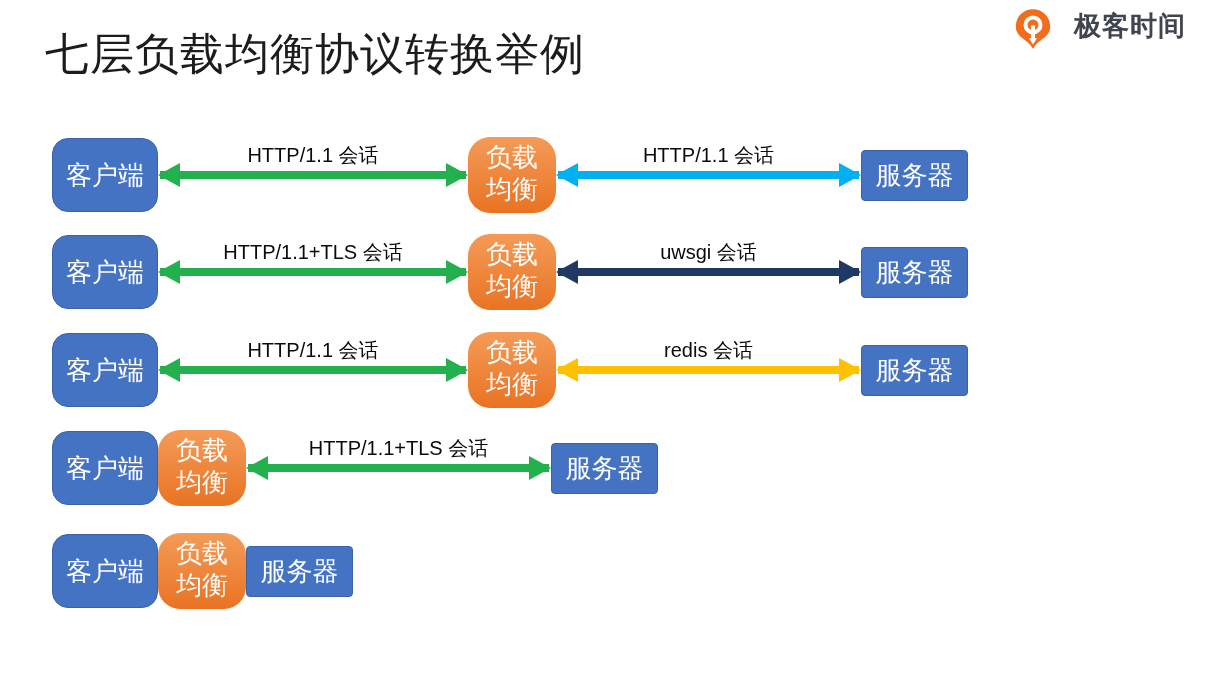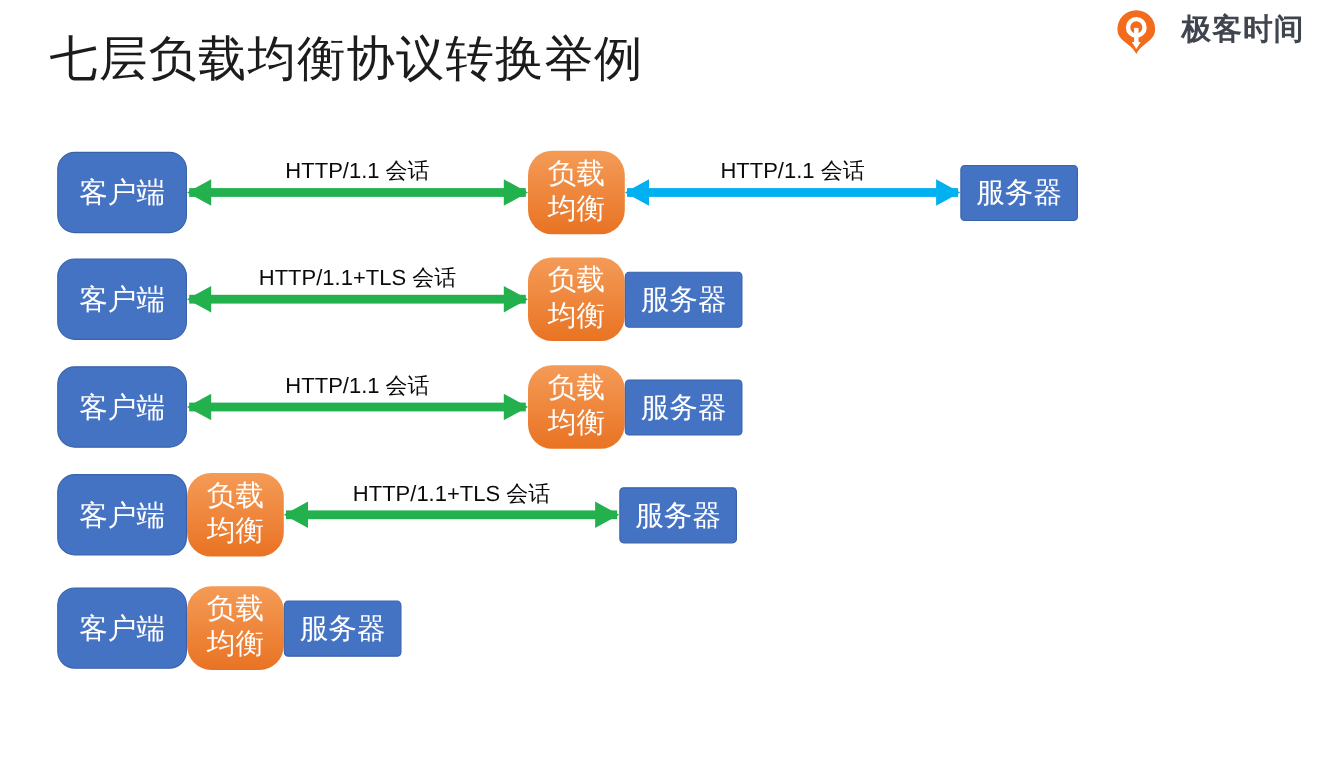--- a/index.html
+++ b/index.html
@@ -38,21 +38,21 @@
   }
   .node{
     display:flex;flex-direction:column;align-items:center;justify-content:center;
     box-sizing:border-box;
     color:var(--node_text,#fff);
     font-size:26px;line-height:1.25;
     text-align:center;flex:0 0 auto;
     white-space:nowrap;
   }
   .node.client{
-    width:118px;height:74px;border-radius:16px;
+    width:106px;height:74px;border-radius:16px;
     background:var(--node_blue,#4573C4);
     border:1.5px solid var(--node_border,#3863A9);
     text-align:center;
   }
   .node.server{
     width:107px;height:51px;border-radius:4px;
     background:var(--node_blue,#4573C4);
     border:1.5px solid var(--node_border,#3863A9);
   }
   .node.lb{
@@ -124,36 +124,44 @@
         <span>客户端</span>
       </div>
     <div class="conn left">
       <div class="conn-label">HTTP/1.1+TLS 会话</div>
       <div class="arrow" style="--ac: #23B14D;"></div>
     </div>
     <div class="node lb">
       <span>负载</span>
       <span>均衡</span>
     </div>
+    <div class="conn right">
+      <div class="conn-label">uwsgi 会话</div>
+      <div class="arrow" style="--ac: #1F3864;"></div>
+    </div>
     <div class="node server">
         <span>服务器</span>
       </div>
   </div>
 
   <div class="flow-row" style="top:332px">
     <div class="node client">
         <span>客户端</span>
       </div>
     <div class="conn left">
       <div class="conn-label">HTTP/1.1 会话</div>
       <div class="arrow" style="--ac: #23B14D;"></div>
     </div>
     <div class="node lb">
       <span>负载</span>
       <span>均衡</span>
+    </div>
+    <div class="conn right">
+      <div class="conn-label">redis 会话</div>
+      <div class="arrow" style="--ac: #FFC000;"></div>
     </div>
     <div class="node server">
         <span>服务器</span>
       </div>
   </div>
 
   <div class="flow-row" style="top:430px">
     <div class="node client">
         <span>客户端</span>
       </div>

